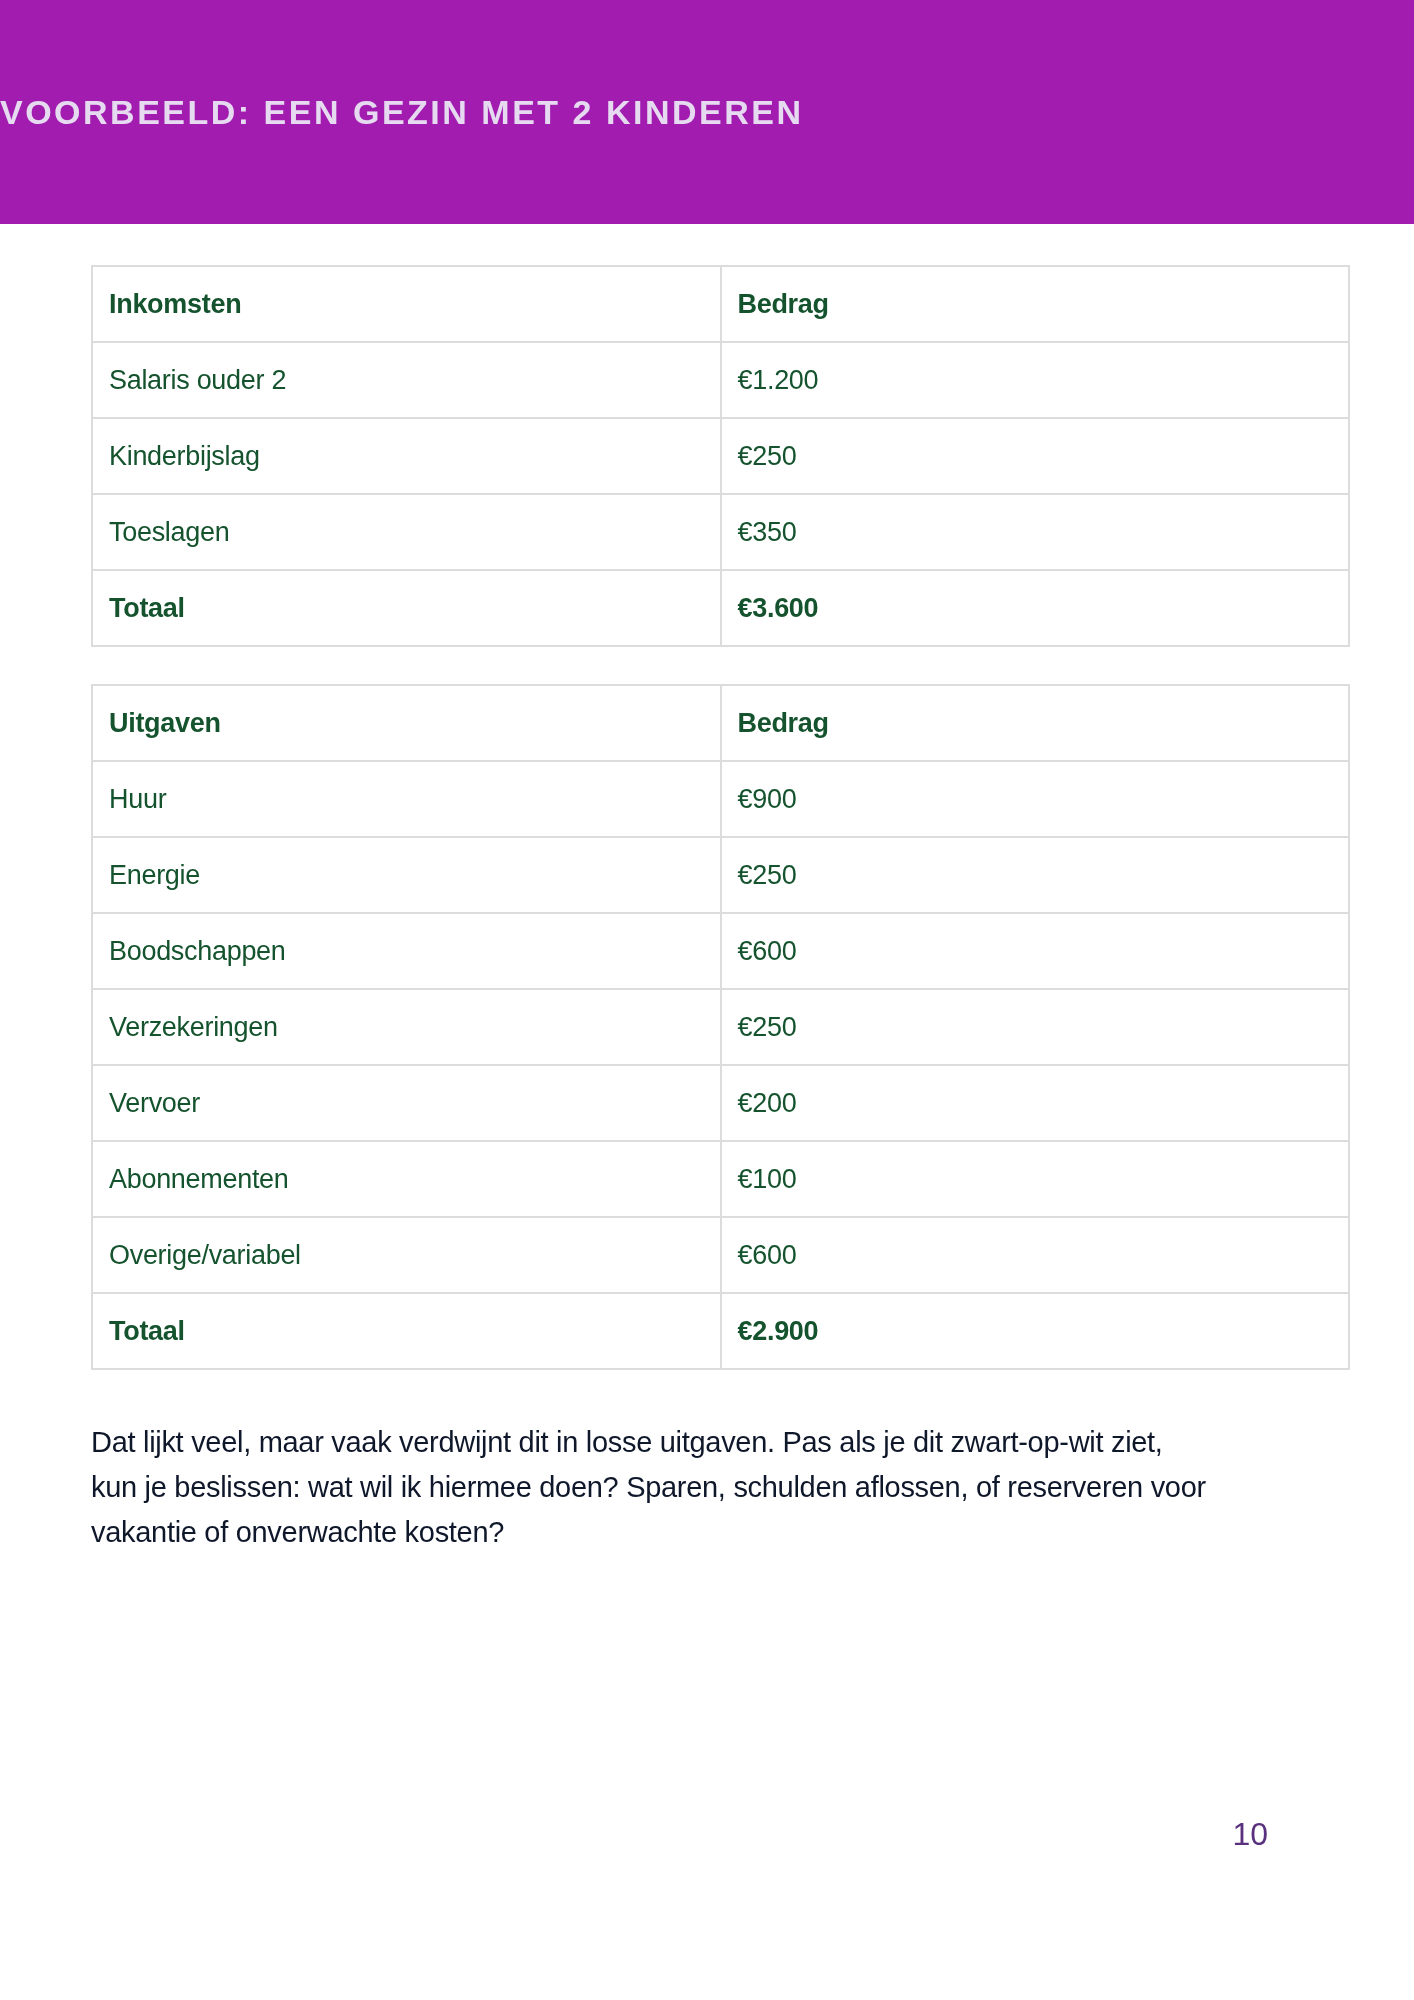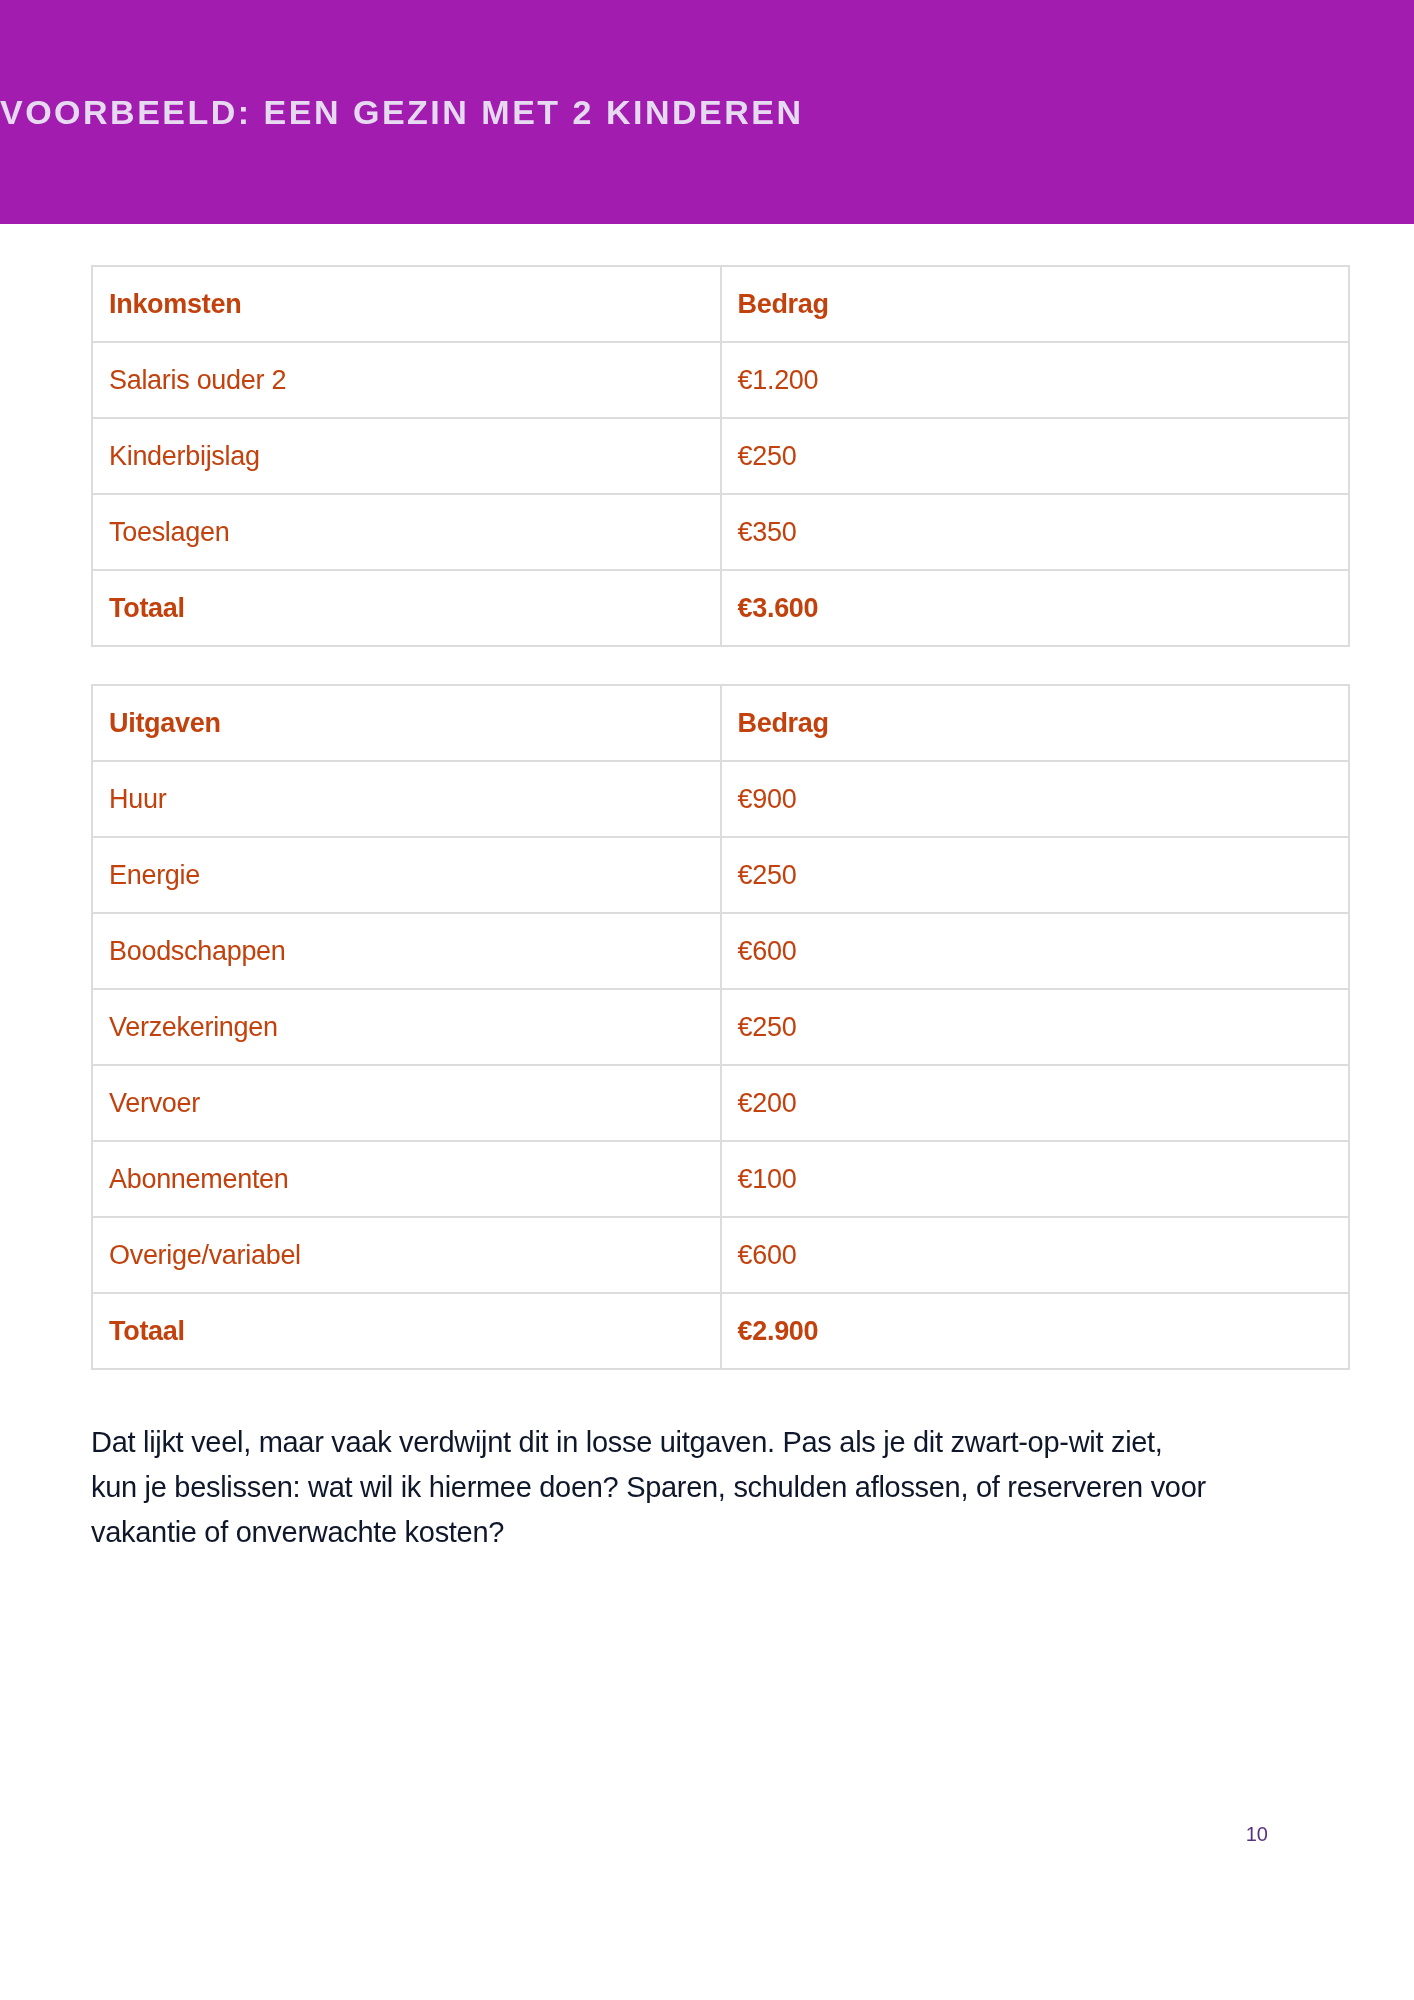--- a/index.html
+++ b/index.html
@@ -31,21 +31,21 @@
   
   .content {
     padding-left: 91px;
     padding-right: 64px;
   }
 
   table.budget {
     width: 100%;
     table-layout: fixed;
     border-collapse: collapse;
-    color: #c2410c;
+    color: #14532d;
   }
   table.budget.income  { margin-top: 41px; }
   table.budget.expense { margin-top: 37px; }
   table.budget th, table.budget td {
     border: 2px solid #DCDCDC;
     height: 76px;
     padding: 0 10px 0 16px;
     text-align: left;
     vertical-align: middle;
     font-size: 27px;
@@ -73,21 +73,21 @@
     line-height: 45px;
     letter-spacing: -0.3px;
   }
 
   
   .page-number {
     position: absolute;
     top: 1816px;
     right: 146px;
     color: #5A317F;
-    font-size: 20px;
+    font-size: 32px;
     line-height: 36px;
   }
 </style>
 </head>
 <body>
 
 <header class="banner">
   <div class="banner-title">VOORBEELD: EEN GEZIN MET 2 KINDEREN</div>
 </header>
 

